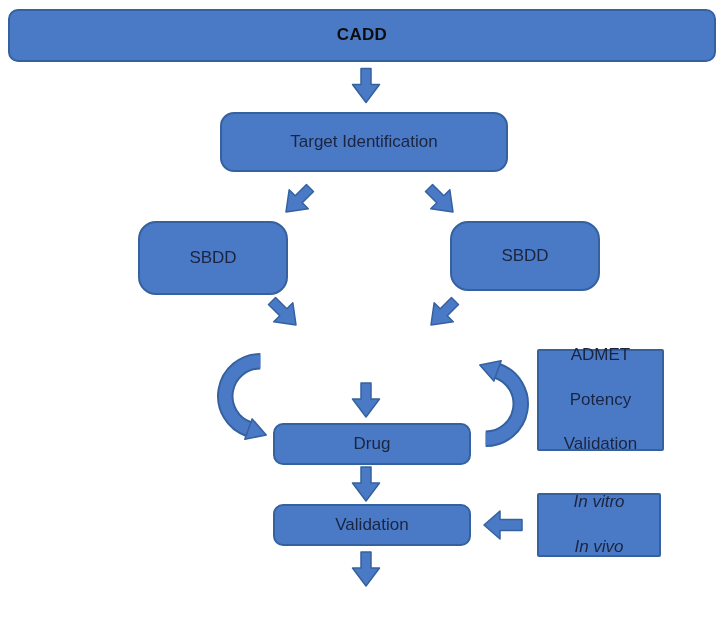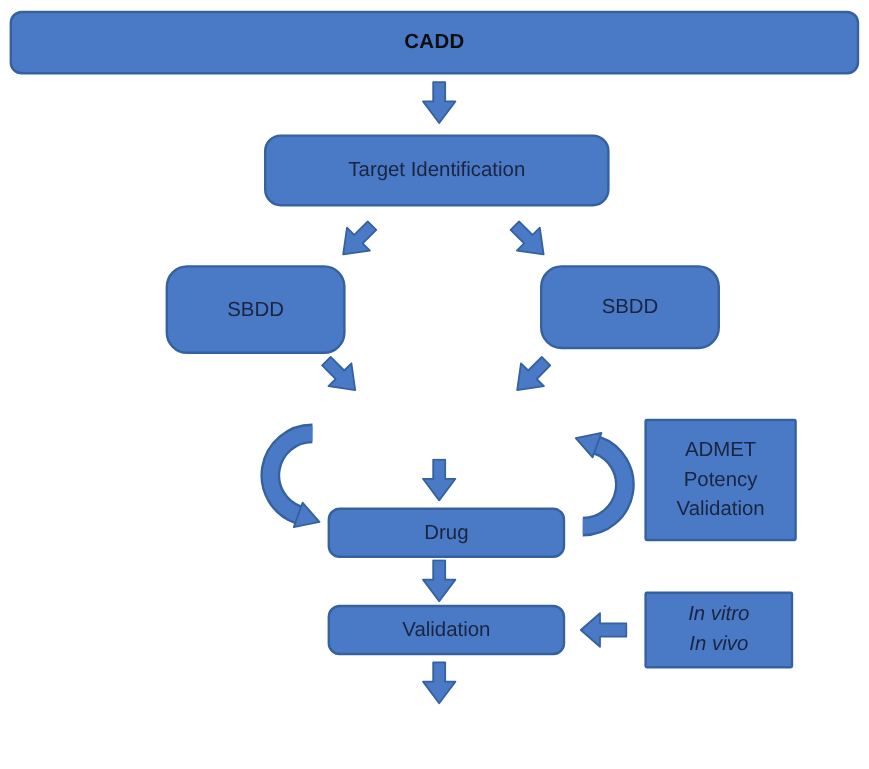--- a/index.html
+++ b/index.html
@@ -26,21 +26,21 @@
     display:flex;align-items:center;justify-content:center;
     text-align:center;
     font-size:17px;
     line-height:1.45;
   }
   .rounded-sm{border-radius:10px;}
   .rounded-md{border-radius:14px;}
   .rounded-lg{border-radius:18px;}
   .square{border-radius:2px;}
   .title-node{font-weight:700;color:var(--title-text);letter-spacing:.3px;}
-  .multiline{flex-direction:column;}
+  .multiline{flex-direction:column;gap:20px;}
   .italic{font-style:italic;}
   .arrow{position:absolute;}
   .arrow svg{display:block;width:100%;height:100%;}
   .rot45{transform:rotate(45deg);}
   .rot-45{transform:rotate(-45deg);}
   .rot180{transform:rotate(180deg);}
 </style>
 </head>
 <body>
 

